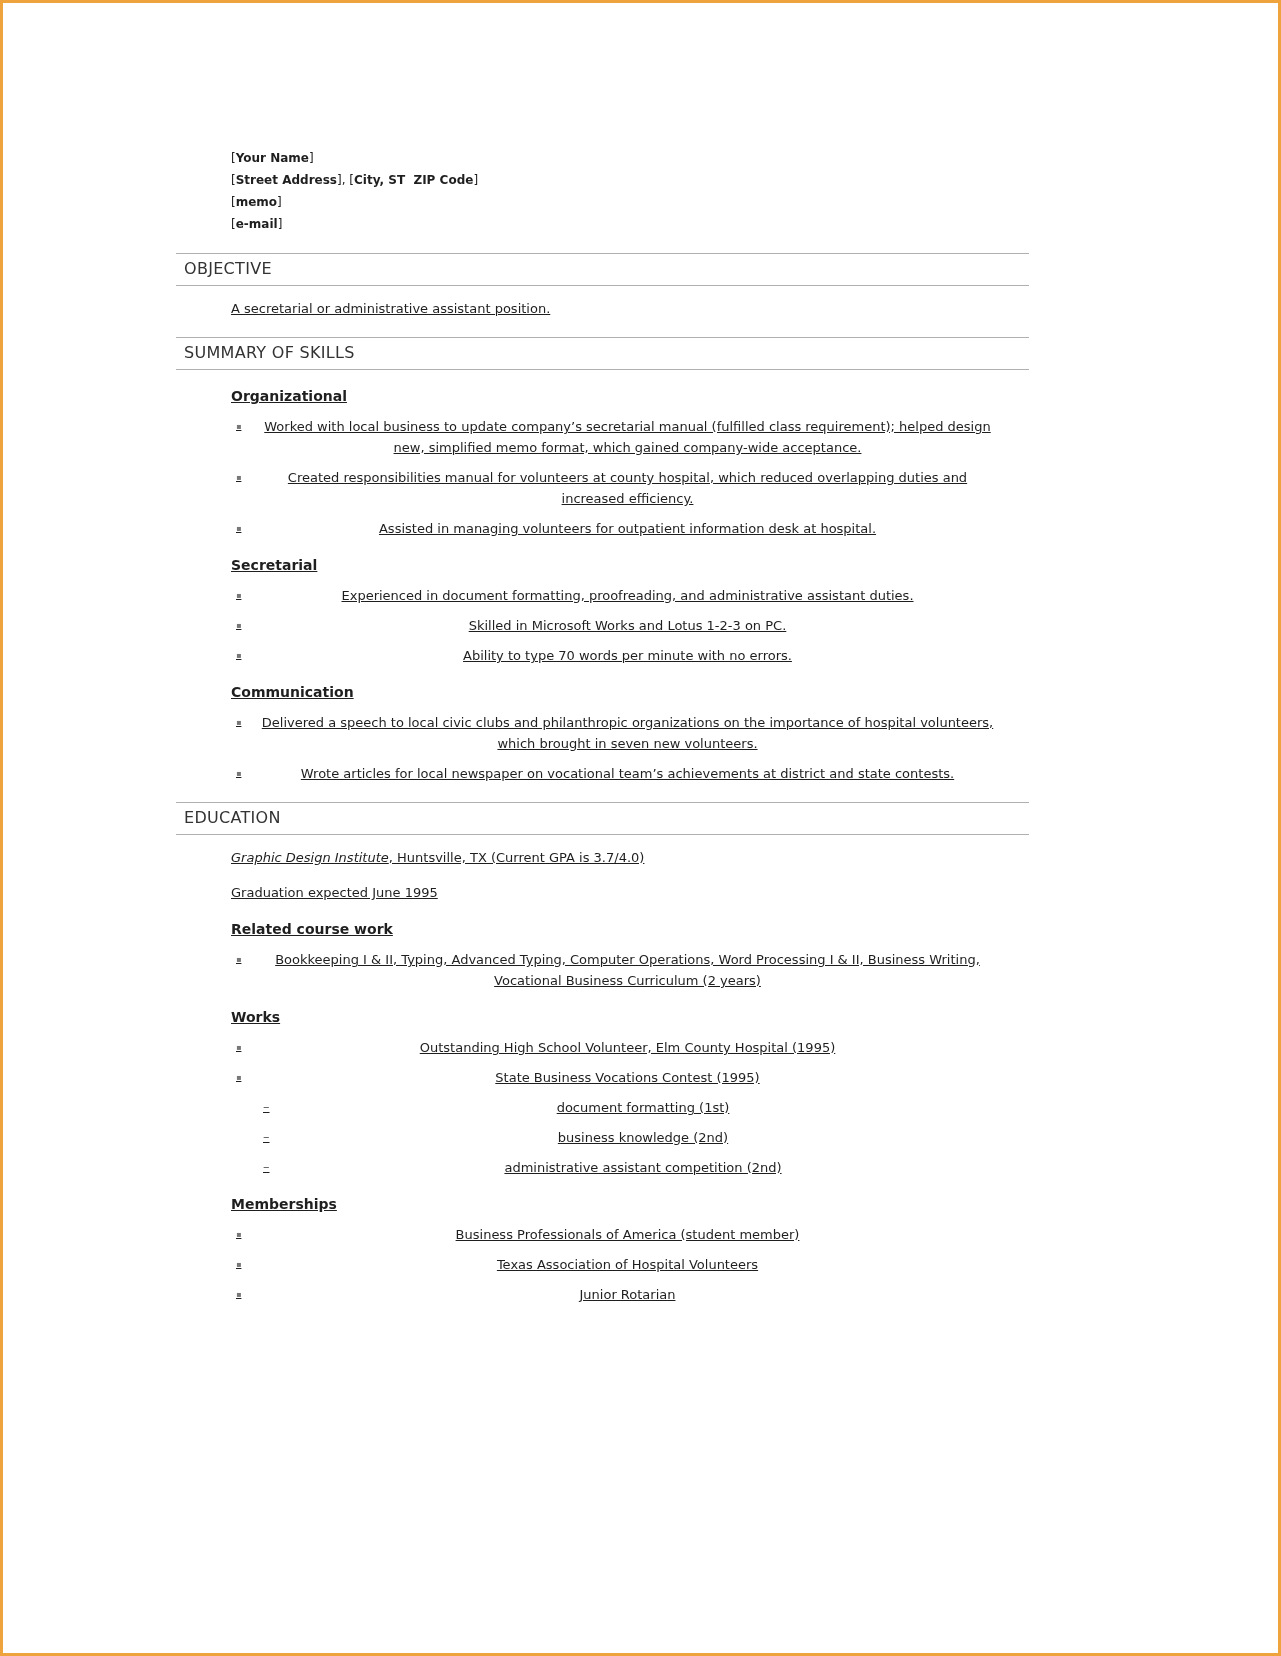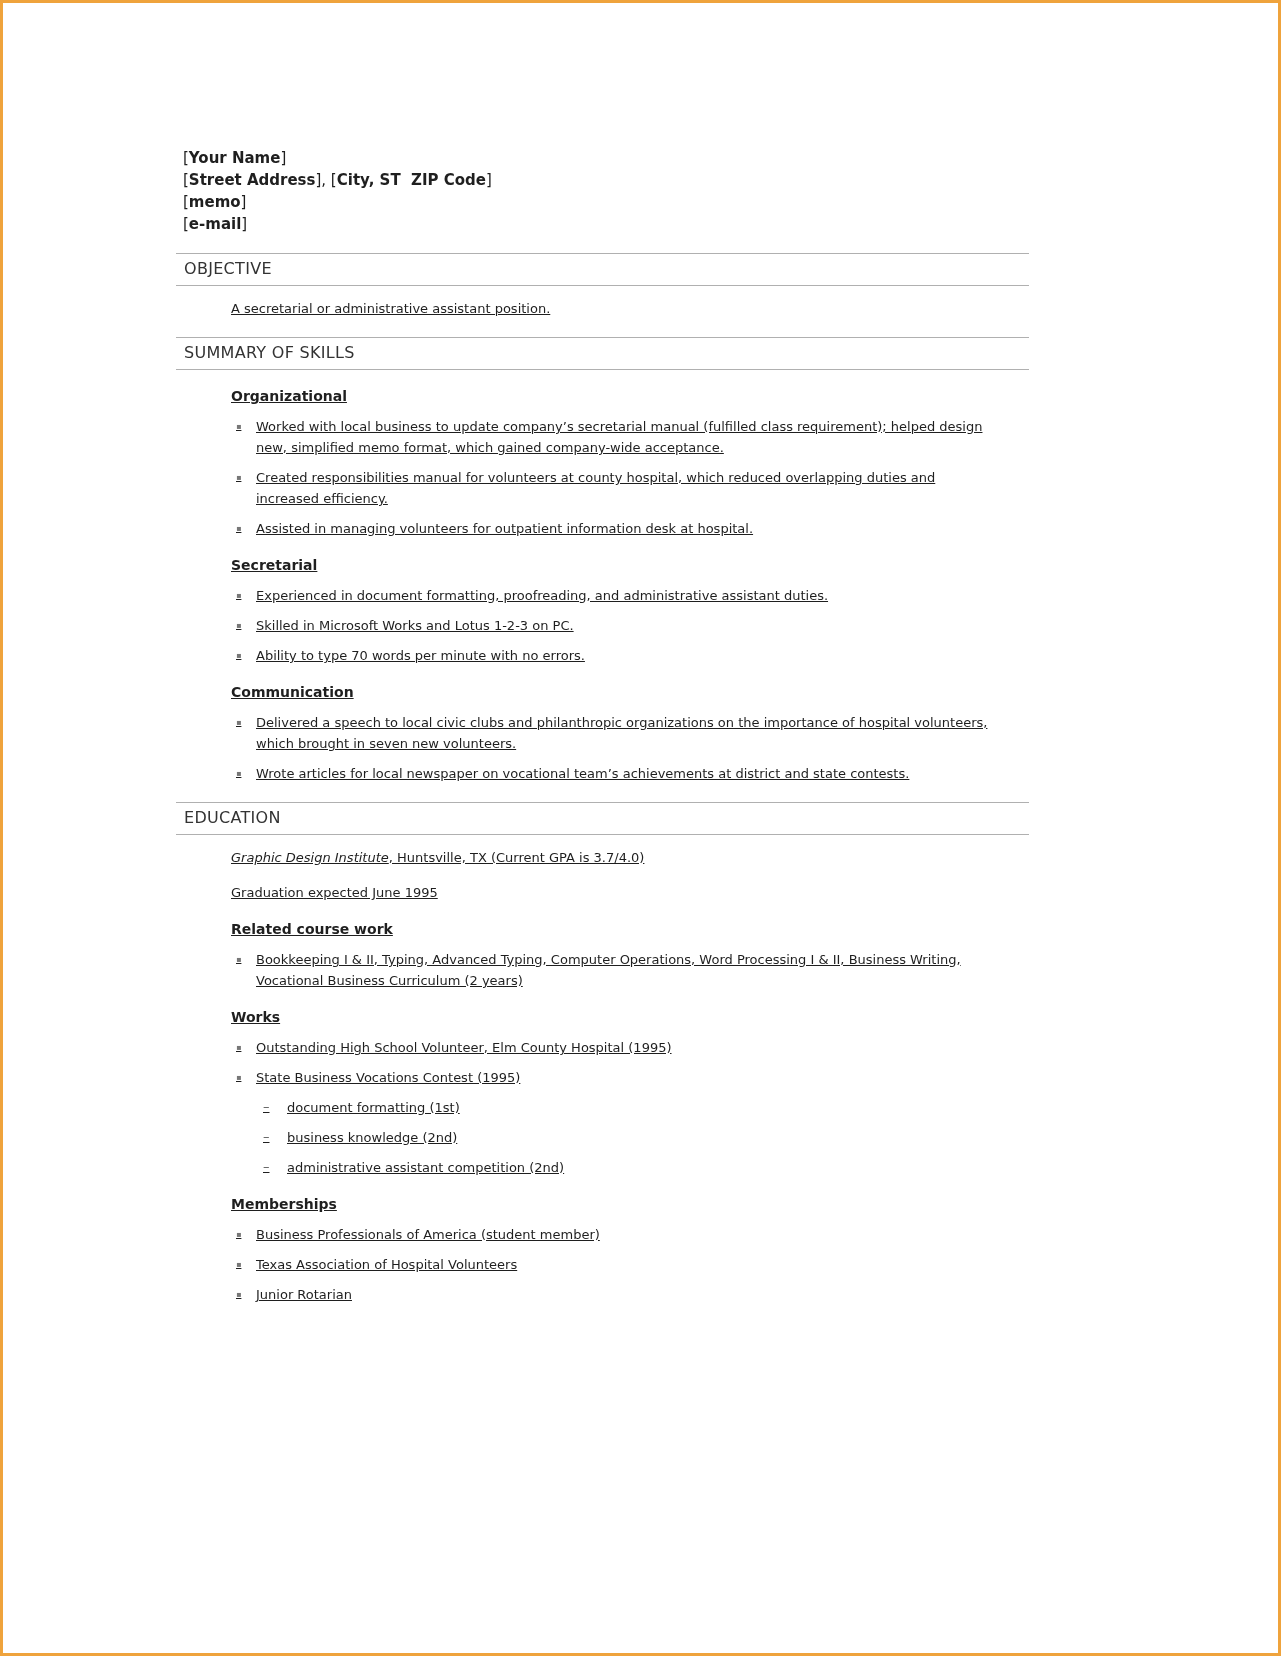--- a/index.html
+++ b/index.html
@@ -22,23 +22,24 @@
     margin-left: 173px;
     width: 853px;
     padding-top: 144px;
   }
   
   .header-block {
     margin-left: 7px;
     margin-bottom: 14px;
   }
   .header-line {
-    font-size: 15px;
+    font-size: 12px;
     line-height: 22px;
     white-space: pre-wrap;
+    margin-left: 48px;
   }
   .header-line .bold { font-weight: bold; }
   
   .section { margin-top: 18px; }
   .section-heading {
     font-size: 16px;
     line-height: 18px;
     color: #333333;
     border-top: 1px solid #b0b0b0;
     border-bottom: 1px solid #b0b0b0;
@@ -85,21 +86,21 @@
   }
   .dash-item { margin-left: 30px; }
   .dash-item .marker {
     flex: 0 0 26px;
     padding-left: 2px;
     box-sizing: border-box;
     color: #555555;
     font-size: 13px;
     line-height: 20px;
   }
-  .item-text { flex: 1 1 auto; }
+  .item-text { flex: 1 1 auto; text-align: center; }
 </style>
 </head>
 <body>
 
 <div class="page">
   <div class="doc">
     <div class="header-block">
         <div class="header-line"><span class="seg">[</span><span class="seg bold">Your Name</span><span class="seg">]</span></div>
         <div class="header-line"><span class="seg">[</span><span class="seg bold">Street Address</span><span class="seg">], [</span><span class="seg bold">City, ST  ZIP Code</span><span class="seg">]</span></div>
         <div class="header-line"><span class="seg">[</span><span class="seg bold">memo</span><span class="seg">]</span></div>

